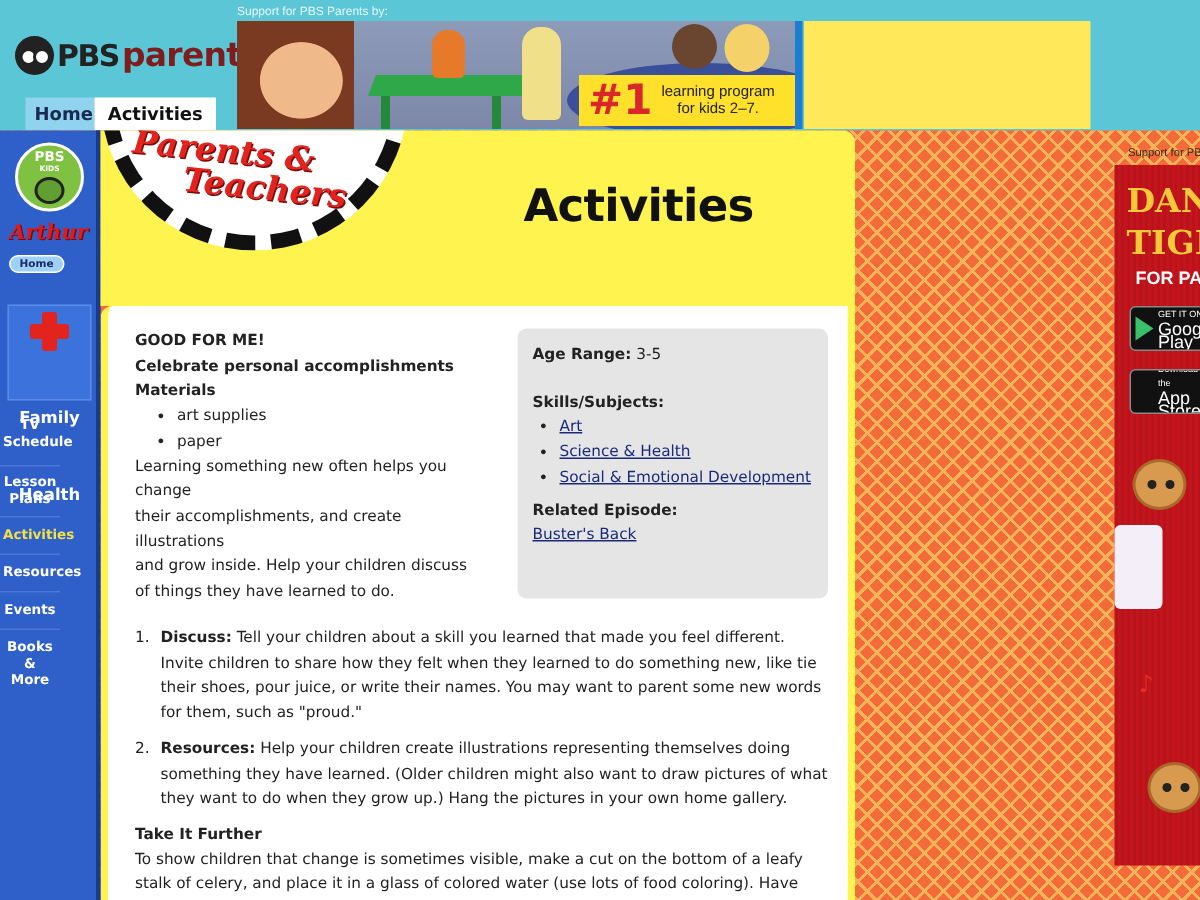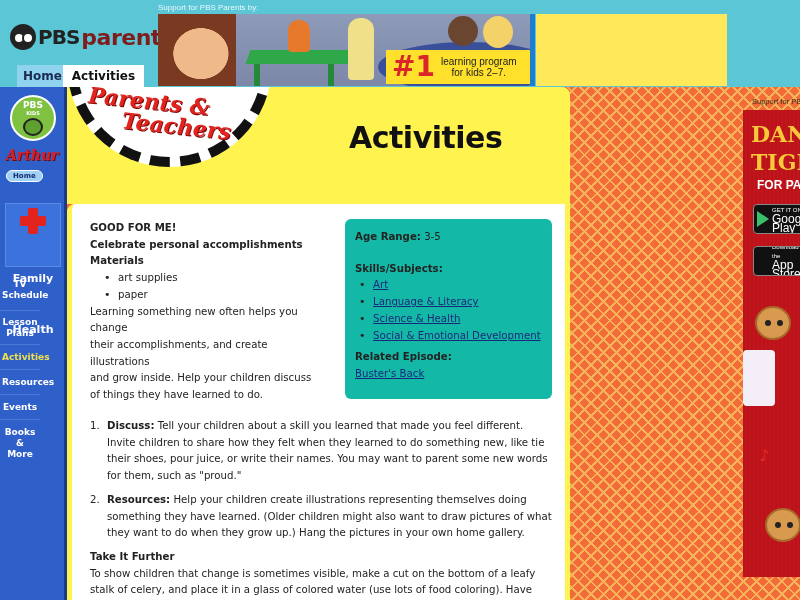--- a/index.html
+++ b/index.html
@@ -161,21 +161,21 @@
   }
   .c-block { position: absolute; left: 18px; }
   .bold { font-weight: bold; }
   ul.bul { list-style: none; padding-left: 14px; }
   ul.bul li { position: relative; padding-left: 14px; }
   ul.bul li::before { content: "•"; position: absolute; left: 0; top: 0; font-size: 11px; }
   ol.steps { list-style: none; }
   ol.steps li { position: relative; padding-left: 17px; margin-bottom: 7px; }
   .num { position: absolute; left: 0; top: 0; }
   .sidebox {
-    position: absolute; left: 273px; top: 15px; width: 207px; height: 180px; background: #14b8a6;
+    position: absolute; left: 273px; top: 15px; width: 207px; height: 180px; background: #e5e5e5;
     border-radius: 6px; padding: 10px 0 0 10px;
   }
   .sidebox a { color: #1a2a7a; text-decoration: underline; }
 
   
   .right-support {
     position: absolute; left: 752px; top: 97px; font-family: "Liberation Sans", sans-serif; font-size: 7.5px; color: #3a2a1a;
     white-space: nowrap;
   }
   .right-ad {
@@ -310,21 +310,20 @@
     <p>their accomplishments, and create illustrations</p>
     <p>and grow inside. Help your children discuss</p>
     <p>of things they have learned to do.</p>
   </div>
 
   <div class="sidebox">
     <p><span class="bold">Age Range:</span><span> 3-5</span></p>
     <p class="bold" style="margin-top:15px">Skills/Subjects:</p>
     <ul class="bul" style="padding-left:4px">
       <li><a>Art</a></li>
-      <li><a>Language &amp; Literacy</a></li>
       <li><a>Science &amp; Health</a></li>
       <li><a>Social &amp; Emotional Development</a></li>
     </ul>
     <p class="bold" style="margin-top:5px">Related Episode:</p>
     <p><a>Buster's Back</a></p>
   </div>
 
   <div class="c-block" style="top:214px;width:470px">
     <ol class="steps">
       <li>

